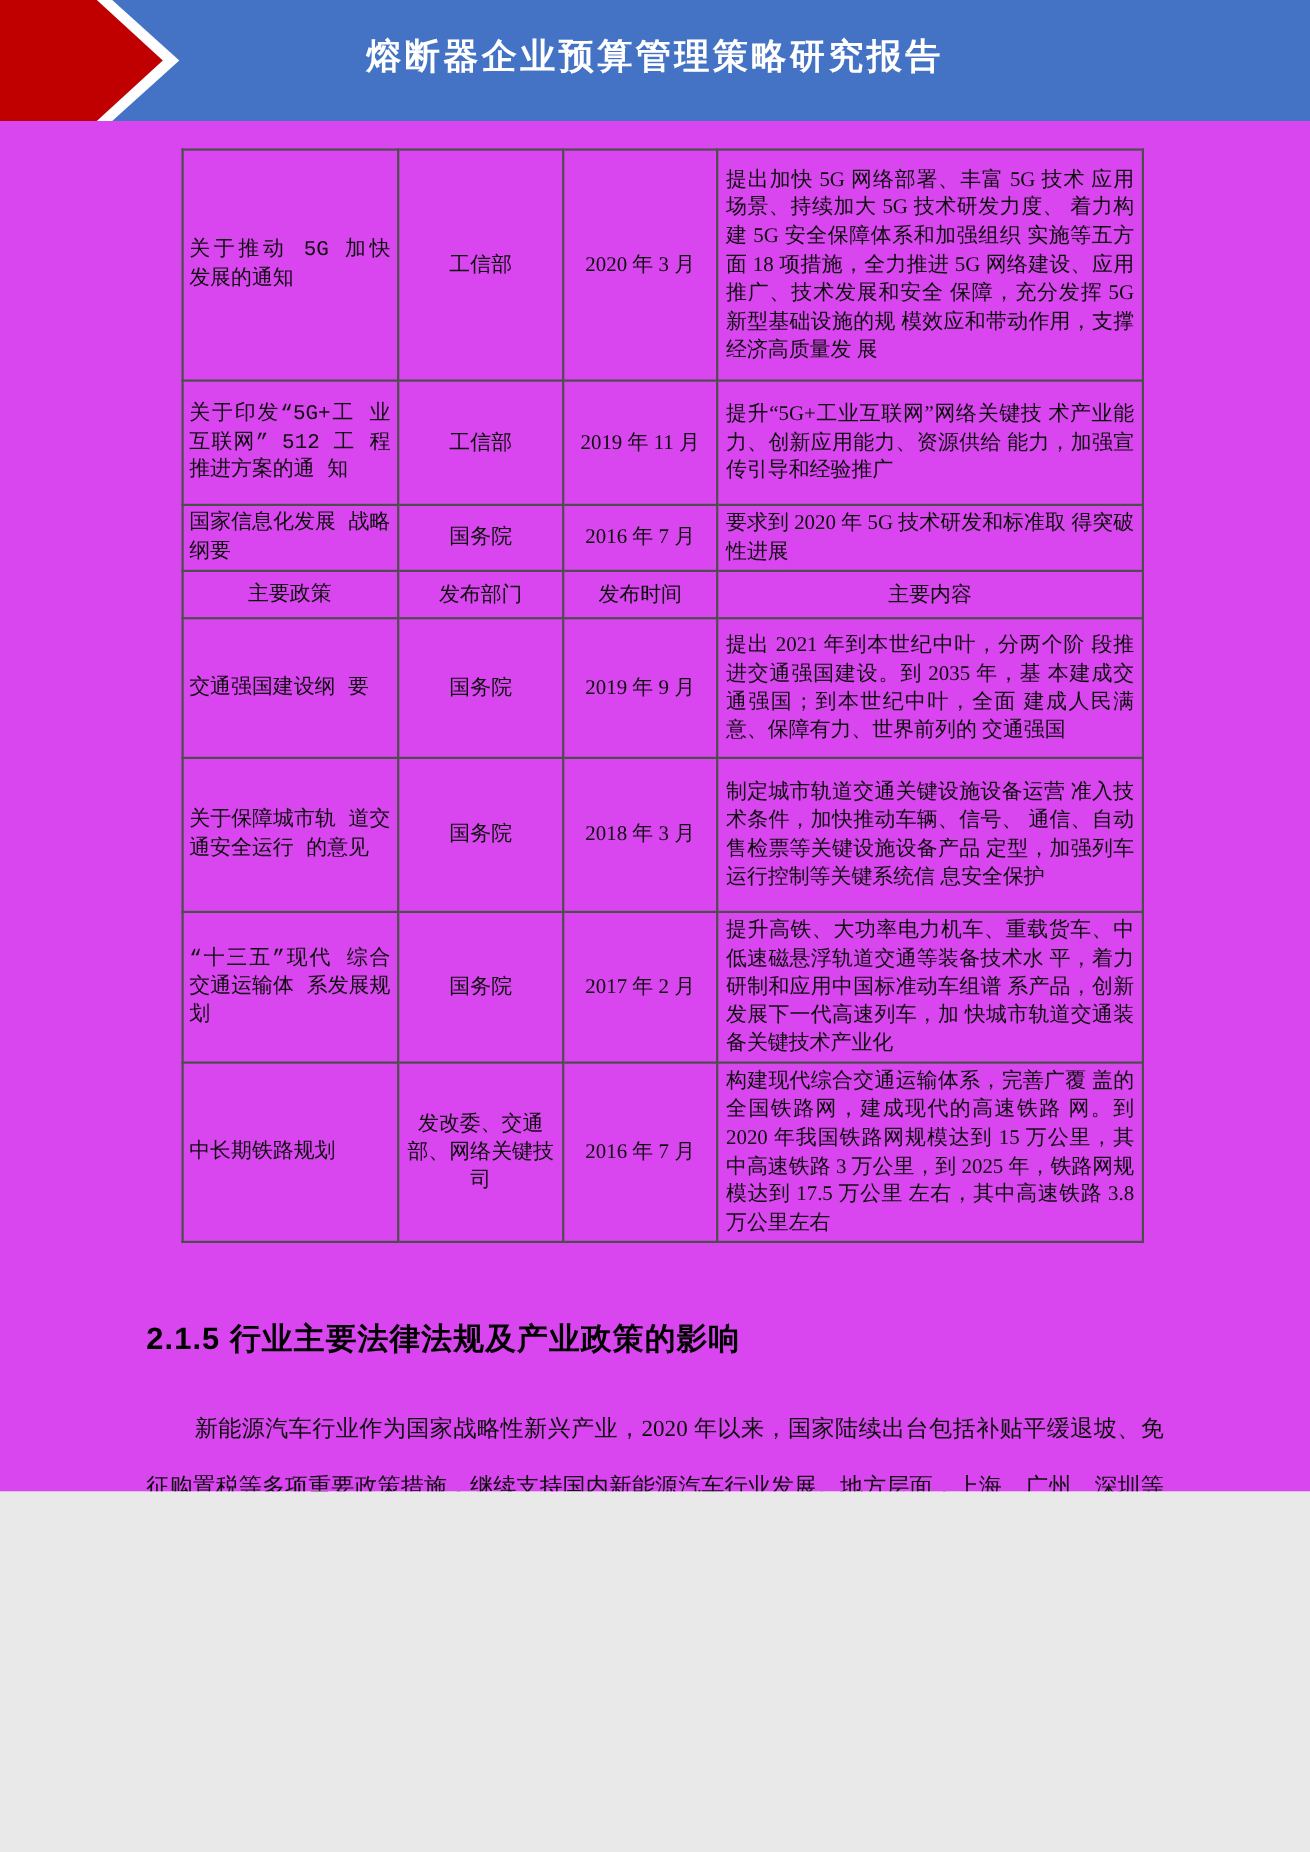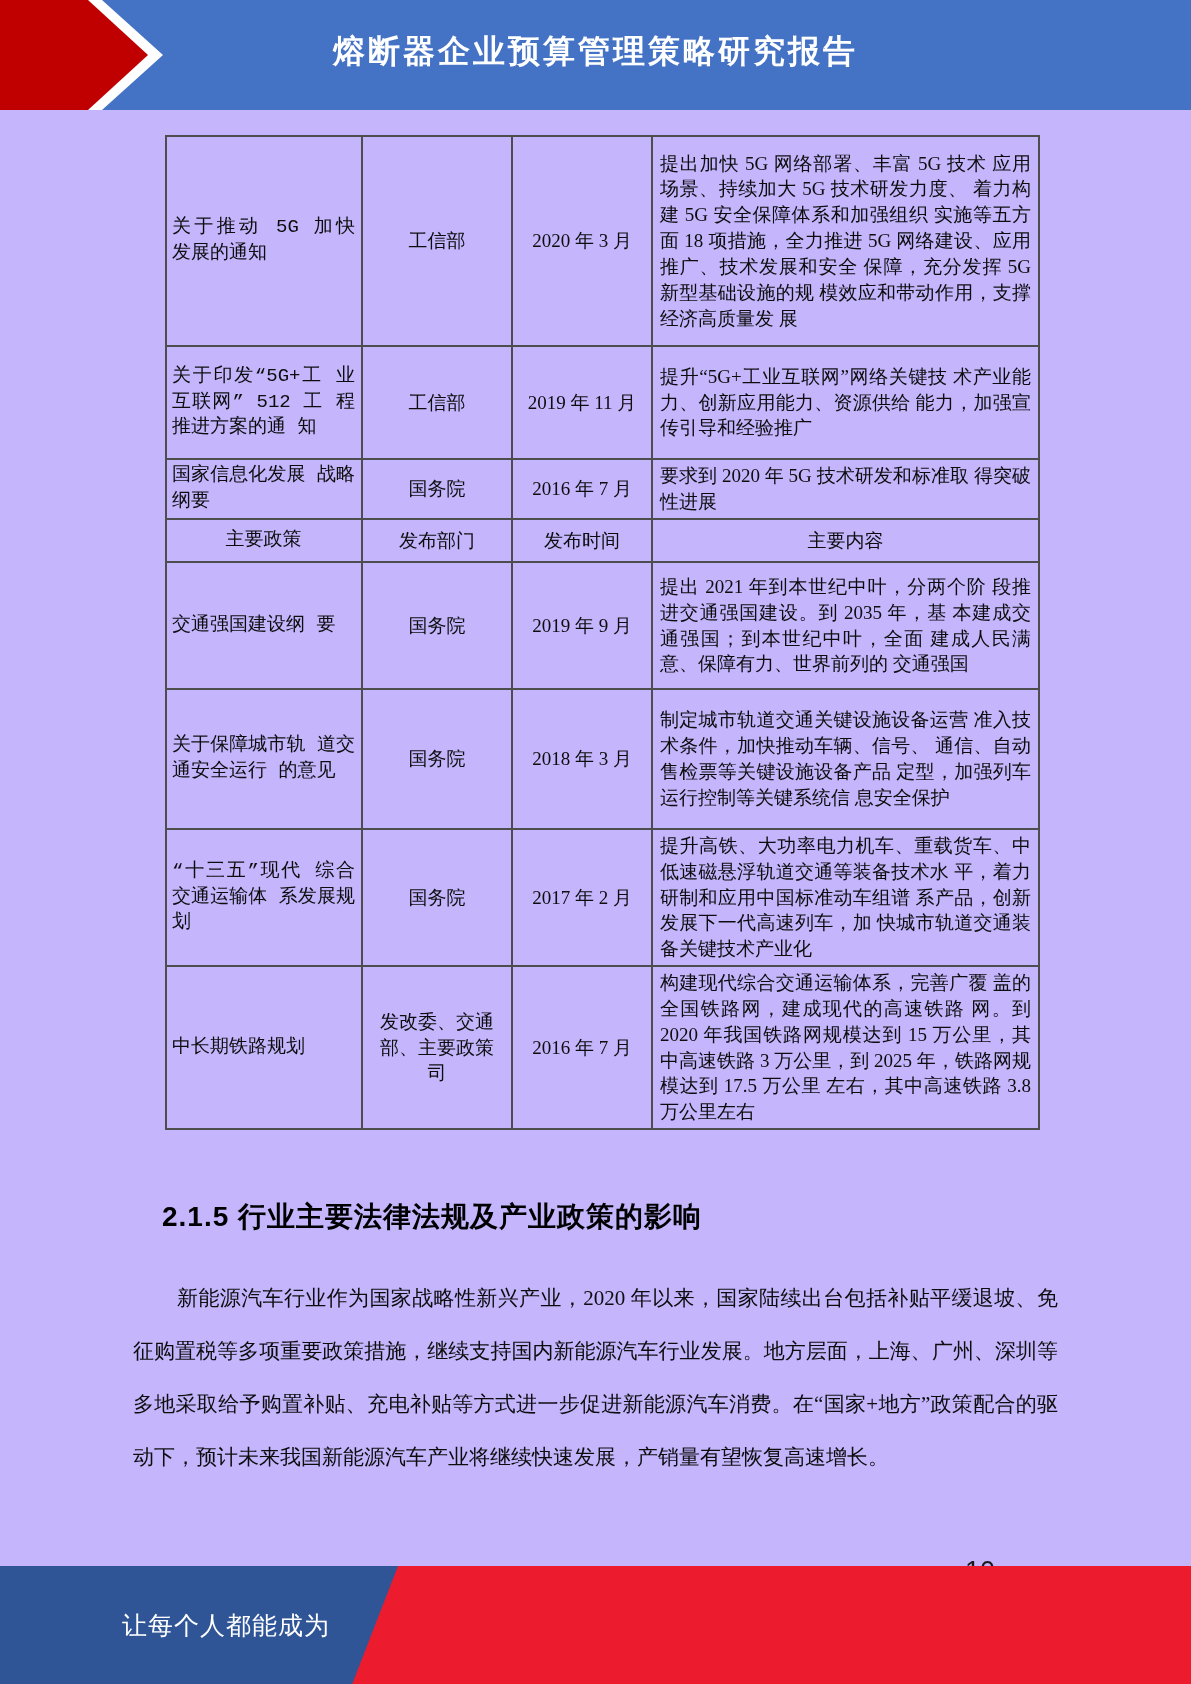--- a/index.html
+++ b/index.html
@@ -1,18 +1,18 @@
 <!DOCTYPE html>
 <html><head>
 <meta charset="utf-8">
 <style>
   html,body{margin:0;padding:0;background:#e9e9e9;}
   .page{
-    position:relative;width:1191px;height:1684px;margin:0 auto;
-    background:#c4b5fd;overflow:hidden;
+    position:relative;width:1191px;height:1356px;margin:0 auto;
+    background:#d946ef;overflow:hidden;
     font-family:"Liberation Serif","DejaVu Serif",serif;color:#111;
   }
   
   .header-band{position:absolute;left:0;top:0;width:1191px;height:110px;background:#4472C4;}
   .header-arrow{position:absolute;left:0;top:0;}
   .header-title{
     position:absolute;left:0;top:0;width:1191px;height:104px;
     display:flex;align-items:center;justify-content:center;
     color:#ffffff;font-family:"Liberation Sans","DejaVu Sans",sans-serif;
     font-weight:bold;font-size:32px;letter-spacing:3px;
@@ -29,21 +29,21 @@
   }
   .policy-table td.c0{text-align:justify;padding-left:5px;padding-right:6px;font-family:Liberation Mono, monospace;}
   .policy-table td.c1,.policy-table td.c2{text-align:center;}
   .policy-table td.c3{text-align:justify;}
   .policy-table td.head{text-align:center;}
   .policy-table td.section-cell{text-align:center;}
   
   .section-heading{
     position:absolute;left:133px;top:1198px;width:940px;
     font-family:"Liberation Sans","DejaVu Sans",sans-serif;
-    font-weight:bold;font-size:28px;color:#000;letter-spacing:1px;margin-left:29px;
+    font-weight:bold;font-size:28px;color:#000;letter-spacing:1px;
   }
   .para{
     position:absolute;left:133px;width:925px;
     font-size:21px;line-height:53px;text-align:justify;color:#0d0d0d;
   }
   .para-1{top:1272px;text-indent:44px;}
   .para-2{top:1460px;text-indent:44px;}
   .page-number{
     position:absolute;top:1514px;right:196px;
     font-family:"Liberation Sans","DejaVu Sans",sans-serif;
@@ -127,21 +127,21 @@
           <td class="c3">制定城市轨道交通关键设施设备运营 准入技术条件，加快推动车辆、信号、 通信、自动售检票等关键设施设备产品 定型，加强列车运行控制等关键系统信 息安全保护</td>
         </tr>
         <tr style="height: 137px;">
           <td class="c0">“十三五”现代 综合交通运输体 系发展规划</td>
           <td class="c1">国务院</td>
           <td class="c2">2017 年 2 月</td>
           <td class="c3">提升高铁、大功率电力机车、重载货车、中低速磁悬浮轨道交通等装备技术水 平，着力研制和应用中国标准动车组谱 系产品，创新发展下一代高速列车，加 快城市轨道交通装备关键技术产业化</td>
         </tr>
         <tr style="height: 163px;">
           <td class="c0">中长期铁路规划</td>
-          <td class="c1">发改委、交通 部、主要政策 司</td>
+          <td class="c1">发改委、交通 部、网络关键技 司</td>
           <td class="c2">2016 年 7 月</td>
           <td class="c3">构建现代综合交通运输体系，完善广覆 盖的全国铁路网，建成现代的高速铁路 网。到 2020 年我国铁路网规模达到 15 万公里，其中高速铁路 3 万公里，到 2025 年，铁路网规模达到 17.5 万公里 左右，其中高速铁路 3.8 万公里左右</td>
         </tr>
       </tbody>
   </table>
 
   <div class="section-heading">2.1.5 行业主要法律法规及产业政策的影响</div>
 
   <div class="para para-1">新能源汽车行业作为国家战略性新兴产业，2020 年以来，国家陆续出台包括补贴平缓退坡、免征购置税等多项重要政策措施，继续支持国内新能源汽车行业发展。地方层面，上海、广州、深圳等多地采取给予购置补贴、充电补贴等方式进一步促进新能源汽车消费。在“国家+地方”政策配合的驱动下，预计未来我国新能源汽车产业将继续快速发展，产销量有望恢复高速增长。</div>
 

